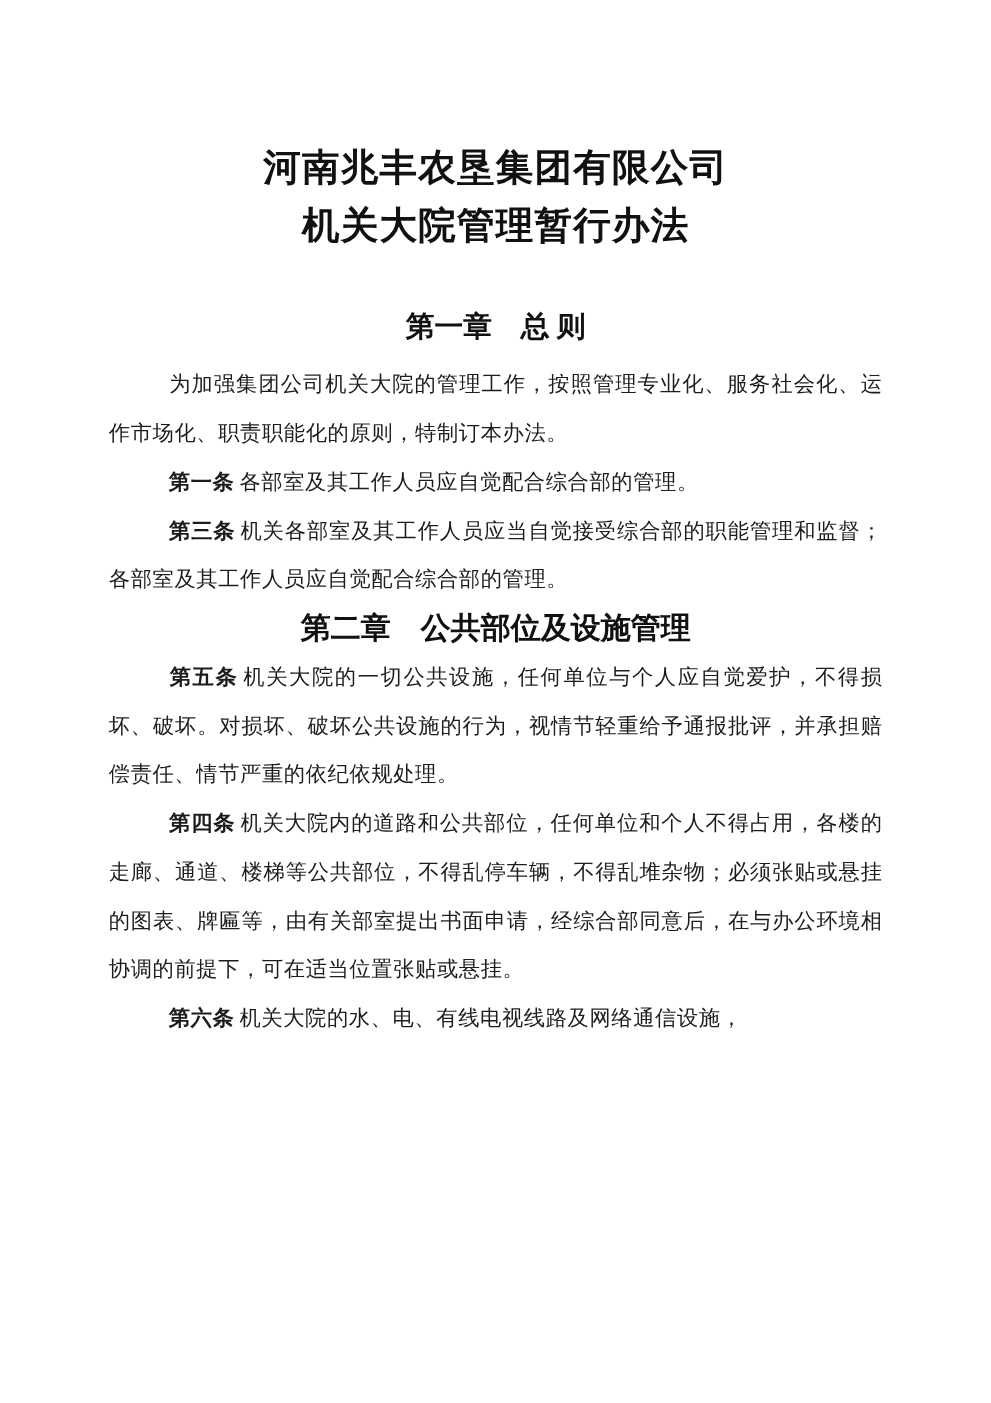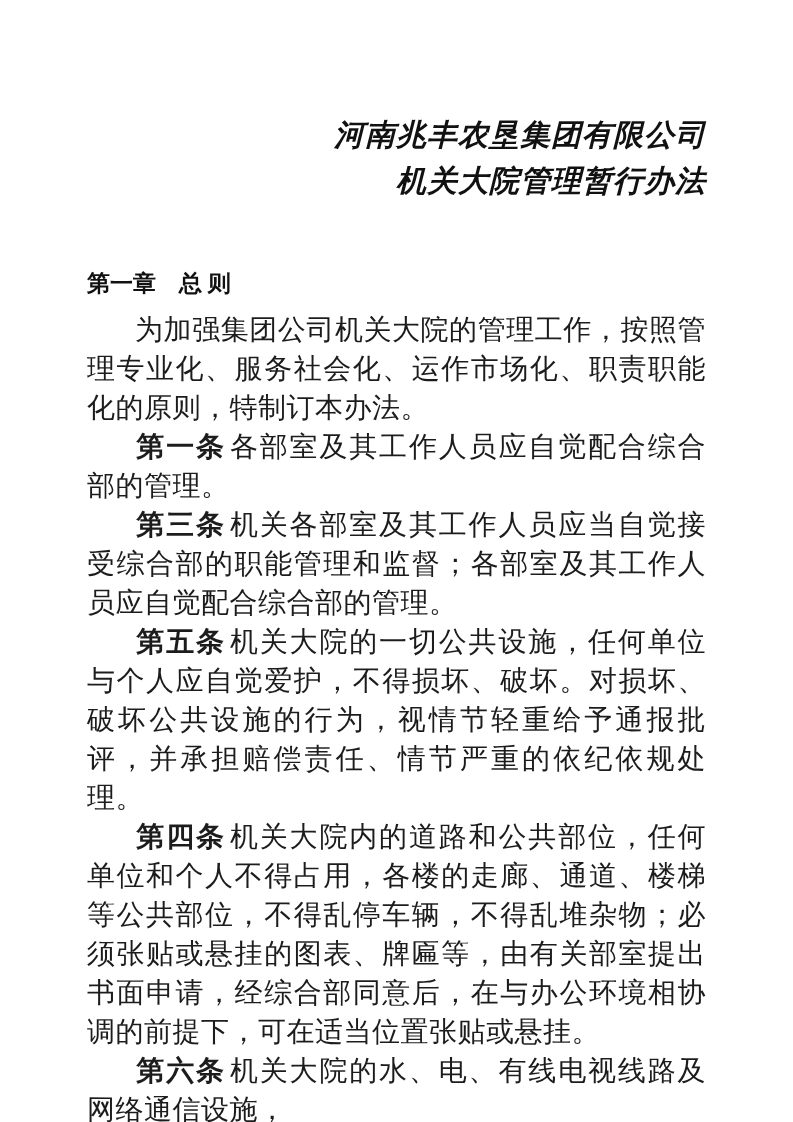--- a/index.html
+++ b/index.html
@@ -15,51 +15,51 @@
     overflow: hidden;
     color: #1c1c1c;
   }
   .content {
     position: absolute;
     left: 87px;
     top: 112px;
     width: 619px;
   }
   .doc-title {
-    text-align: right;
+    text-align: center;
     font-family: "Liberation Serif", "DejaVu Serif", serif;
     font-weight: bold;
     font-size: 30px;
     line-height: 46px;
     letter-spacing: 1px;
     color: #111111;
-    font-style: italic;
   }
   .chapter1-heading {
-    margin-top: 64px;
+    margin-top: 42px;
     margin-bottom: 10px;
+    text-align: center;
     font-family: "Liberation Serif", "DejaVu Serif", serif;
     font-weight: bold;
     font-size: 23px;
     line-height: 32px;
     color: #111111;
   }
   .chapter2-heading {
     margin: 0;
     text-align: center;
     font-family: "Liberation Sans", "DejaVu Sans", sans-serif;
     font-weight: bold;
     font-size: 24px;
     line-height: 39px;
     color: #111111;
   }
   .body-text p.para {
     margin: 0;
     font-family: "Liberation Serif", "DejaVu Serif", serif;
-    font-size: 28px;
+    font-size: 17px;
     line-height: 39px;
     letter-spacing: 0.5px;
     text-align: justify;
     text-justify: inter-character;
     color: #1c1c1c;
   }
   .para .indent {
     display: inline-block;
     width: 48px;
   }
@@ -83,20 +83,21 @@
 
     <div class="body-text">
 
       <p class="para"><span class="indent"></span><span>为加强集团公司机关大院的管理工作，按照管理专业化、服务社会化、运作市场化、职责职能化的原则，特制订本办法。</span></p>
 
       <p class="para"><span class="indent"></span><span class="article-label">第一条</span><span>各部室及其工作人员应自觉配合综合部的管理。</span></p>
 
 
       <p class="para"><span class="indent"></span><span class="article-label">第三条</span><span>机关各部室及其工作人员应当自觉接受综合部的职能管理和监督；各部室及其工作人员应自觉配合综合部的管理。</span></p>
 
+      <div class="chapter2-heading">第二章　公共部位及设施管理</div>
 
       <p class="para"><span class="indent"></span><span class="article-label">第五条</span><span>机关大院的一切公共设施，任何单位与个人应自觉爱护，不得损坏、破坏。对损坏、破坏公共设施的行为，视情节轻重给予通报批评，并承担赔偿责任、情节严重的依纪依规处理。</span></p>
 
       <p class="para"><span class="indent"></span><span class="article-label">第四条</span><span>机关大院内的道路和公共部位，任何单位和个人不得占用，各楼的走廊、通道、楼梯等公共部位，不得乱停车辆，不得乱堆杂物；必须张贴或悬挂的图表、牌匾等，由有关部室提出书面申请，经综合部同意后，在与办公环境相协调的前提下，可在适当位置张贴或悬挂。</span></p>
 
       <p class="para"><span class="indent"></span><span class="article-label">第六条</span><span>机关大院的水、电、有线电视线路及网络通信设施，</span></p>
 
     </div>
   </div>
 </div>

